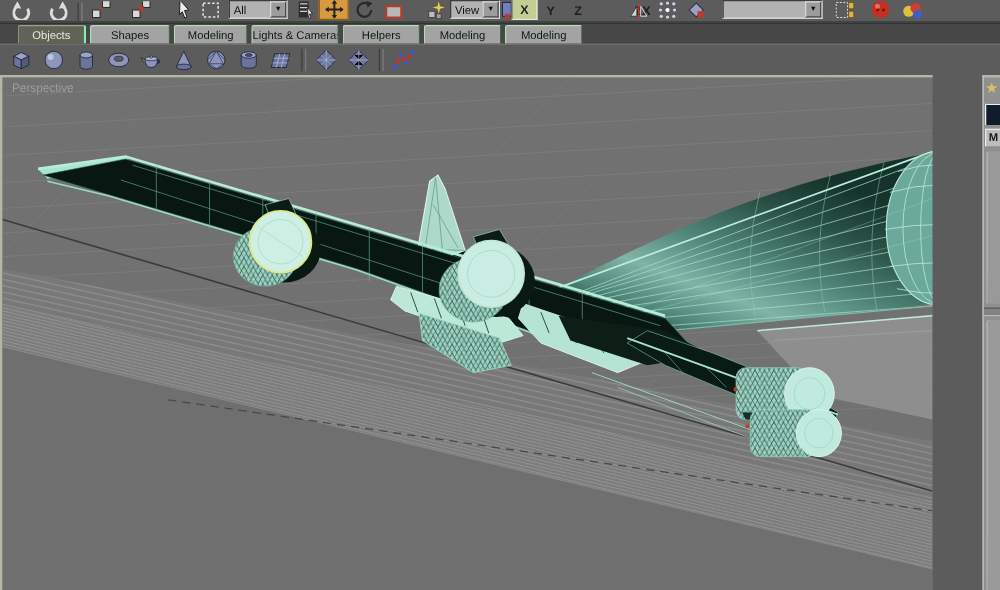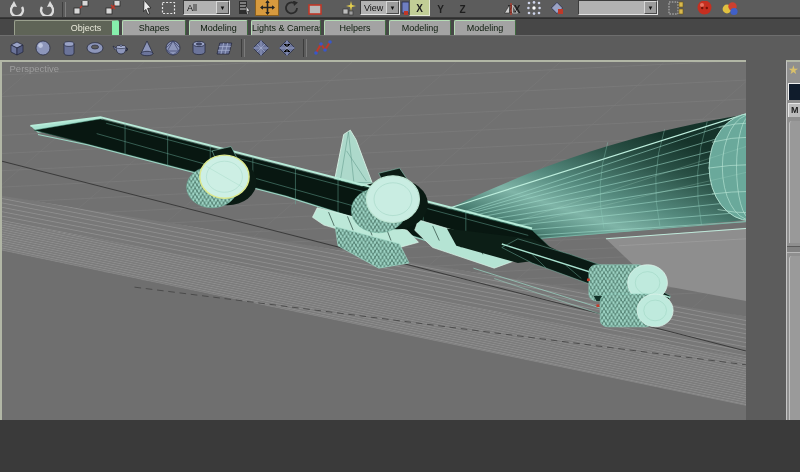--- a/index.html
+++ b/index.html
@@ -1,35 +1,35 @@
 <!DOCTYPE html>
 <html><head>
 <meta charset="utf-8">
 <style>
   html,body{margin:0;padding:0;background:#3a3a3a;}
   body{width:800px;height:472px;overflow:hidden;font-family:"Liberation Sans",sans-serif;-webkit-font-smoothing:none;}
-  .app{width:800px;height:420px;display:flex;flex-direction:column;background:#5c5c5c;}
+  .app{width:800px;height:472px;display:flex;flex-direction:column;background:#5c5c5c;}
 
   
   .main-toolbar{position:relative;height:17px;background:#5c5c5c;border-bottom:1px solid #3a3a3a;flex:0 0 17px;}
   .tb{position:absolute;bottom:1px;height:15px;display:flex;align-items:flex-end;justify-content:center;overflow:hidden;}
   .tb svg{display:block}
   .tb.btn{background:transparent;}
   .tb.active-orange{background:#d79a3e;border:1px solid #8a5f1e;}
   .tb.axis{font-size:10px;font-weight:bold;color:#1e1e1e;line-height:13px;}
   .tb.axis.pressed{background:#c2ce96;border-top:1px solid #55584a;border-left:1px solid #55584a;border-right:1px solid #e4e8d4;border-bottom:1px solid #e4e8d4;}
   .dd{position:absolute;bottom:2px;height:13px;background:#b2b2b2;border-top:1px solid #3c3c3c;border-left:1px solid #3c3c3c;border-bottom:1px solid #e2e2e2;border-right:1px solid #e2e2e2;display:flex;align-items:center;}
   .dd .val{flex:1;font-size:9px;color:#111;padding-left:3px;overflow:hidden;white-space:nowrap;}
   .dd .arrow{width:11px;height:11px;background:#9c9c9c;border-top:1px solid #d8d8d8;border-left:1px solid #d8d8d8;border-right:1px solid #4a4a4a;border-bottom:1px solid #4a4a4a;display:flex;align-items:center;justify-content:center;font-size:6px;color:#101010;}
   .vsep{position:absolute;bottom:0;width:2px;height:15px;border-left:1px solid #3f3f3f;border-right:1px solid #7e7e7e;}
 
   
   .tab-row{height:16px;background:#474747;border-top:1px solid #2e2e2e;display:flex;align-items:flex-end;padding-left:14px;flex:0 0 16px;}
   .tab{height:14px;line-height:14px;text-align:center;font-size:9px;color:#0c1a0c;background:#a3a3a3;border-top:1px solid #b4dcb4;border-left:1px solid #b4dcb4;border-right:1px solid #3e6a3e;border-radius:2px 2px 0 0;margin-right:3px;overflow:hidden;white-space:nowrap;}
-  .tab.active{background:#5f6457;color:#e9e9da;border-top:1px solid #9aa08e;border-left:1px solid #9aa08e;border-right:7px solid #86efac;padding-left:45px;}
+  .tab.active{background:#5f6457;color:#e9e9da;border-top:1px solid #9aa08e;border-left:1px solid #9aa08e;border-right:2px solid #86efac;}
 
   
   .obj-toolbar{height:24px;background:#5c5c5c;border-top:1px solid #6e6e6e;display:flex;align-items:center;padding-left:4px;flex:0 0 24px;}
   .obj-btn{width:26px;height:22px;display:flex;align-items:center;justify-content:center;}
   .osep{width:2px;height:18px;border-left:1px solid #3c3c3c;border-right:1px solid #7a7a7a;margin:0 3px;}
 
   
   .workspace{flex:1;display:flex;min-height:0;gap:40px;}
   .viewport{flex:1;position:relative;border-top:2px solid #b2b7a6;border-left:2px solid #b2b7a6;background:#717171;min-width:0;}
   .viewport svg{position:absolute;left:0;top:0;width:100%;height:100%;}

